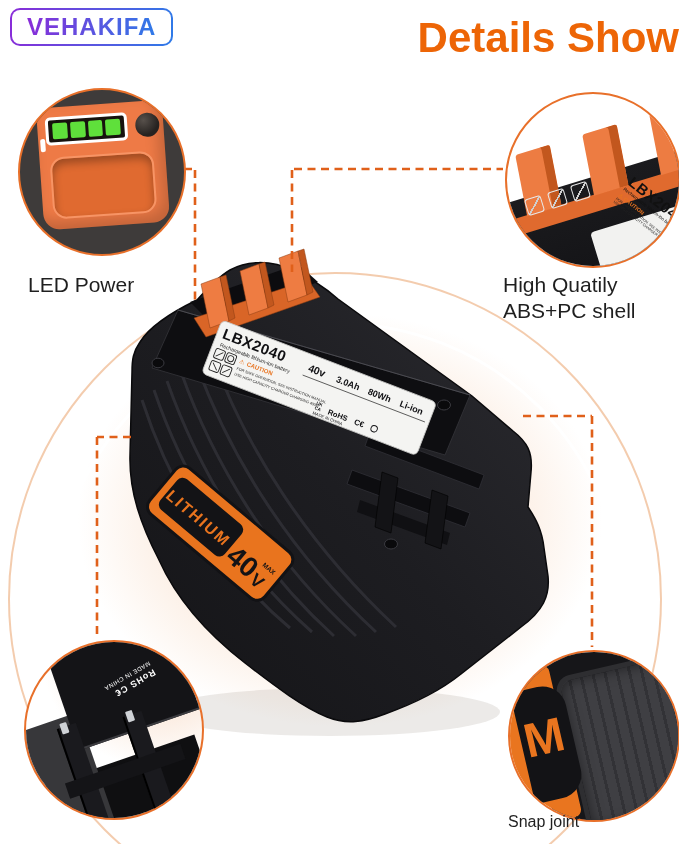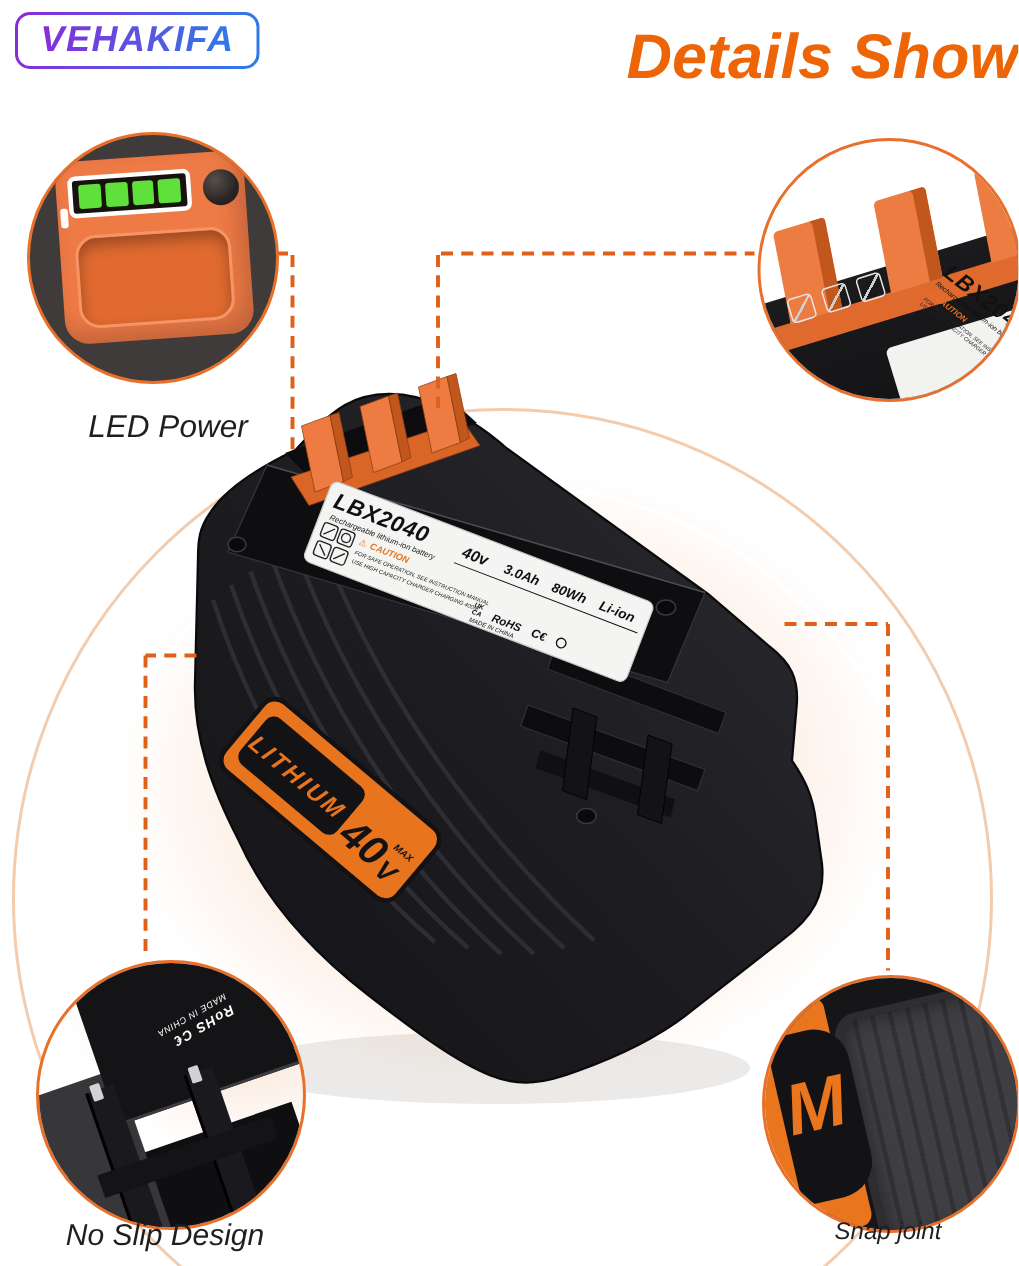--- a/index.html
+++ b/index.html
@@ -1,17 +1,17 @@
 <!DOCTYPE html>
 <html><head>
 <meta charset="utf-8">
 <style>
   html,body{margin:0;padding:0;background:#ffffff;}
   .canvas{position:relative;width:679px;height:844px;background:#fff;overflow:hidden;
-          font-family:"Liberation Sans",sans-serif;font-style:italic;}
+          font-family:"Liberation Sans",sans-serif;}
   .abs{position:absolute;}
 
   
   .glow{left:55px;top:295px;width:570px;height:450px;border-radius:50%;
         background:radial-gradient(closest-side,rgba(246,205,173,.95),rgba(246,205,173,0) 92%);z-index:0;}
   .arc-peach{left:8px;top:272px;width:650px;height:650px;border-radius:50%;
         border:2px solid rgba(233,162,108,.55);z-index:0;}
   .arc-white{left:52px;top:322px;width:566px;height:566px;border-radius:50%;
         border:3px solid rgba(255,255,255,.95);z-index:1;}
 
@@ -19,21 +19,21 @@
   .logo{left:10px;top:8px;padding:2px;border-radius:10px;z-index:4;
         background:linear-gradient(100deg,#8A2BD8,#2E7BE8);}
   .logo-inner{background:#fff;border-radius:8px;padding:3px 15px;}
   .logo-text{font-size:24px;font-weight:bold;letter-spacing:1px;
         background:linear-gradient(100deg,#8A2BD8,#2E7BE8);
         -webkit-background-clip:text;background-clip:text;color:transparent;}
   .title{left:0;top:14px;width:100%;text-align:right;padding-left:48px;box-sizing:border-box;
         font-size:42px;font-weight:bold;color:#ED6506;z-index:3;}
 
   
-  .callout-label{font-size:21px;color:#1f1f1f;text-align:center;line-height:1.22;z-index:4;}
+  .callout-label{font-size:21px;color:#1f1f1f;text-align:left;line-height:1.22;z-index:4;}
   .lbl-led{left:28px;top:272px;width:168px;}
   .lbl-shell{left:503px;top:272px;width:176px;}
   .lbl-noslip{left:20px;top:812px;width:180px;font-size:20px;}
   .lbl-snap{left:508px;top:812px;width:168px;font-size:16px;}
 
   
   .circle{border-radius:50%;border:2px solid #E8702A;overflow:hidden;z-index:3;}
   .c-led{left:18px;top:88px;width:164px;height:164px;background:#3E3B3A;}
   .c-shell{left:505px;top:92px;width:172px;height:172px;background:#fff;}
   .c-noslip{left:24px;top:640px;width:176px;height:176px;
@@ -287,16 +287,19 @@
     <div class="abs sn-gap"></div>
     <div class="abs sn-panel"></div>
     <div class="abs sn-orange"></div>
     <div class="abs sn-black"></div>
     <div class="abs sn-m">M</div>
   </div>
 
   <div class="abs callout-label lbl-led">
     <div>LED Power</div>
   </div>
-  <div class="abs callout-label lbl-noslip">No Slip Design</div>
+  <div class="abs callout-label lbl-shell">
+    <div>High Quatily</div>
+    <div>ABS+PC shell</div>
+  </div>
   <div class="abs callout-label lbl-snap">Snap joint</div>
 
 </div>
 
 </body></html>

